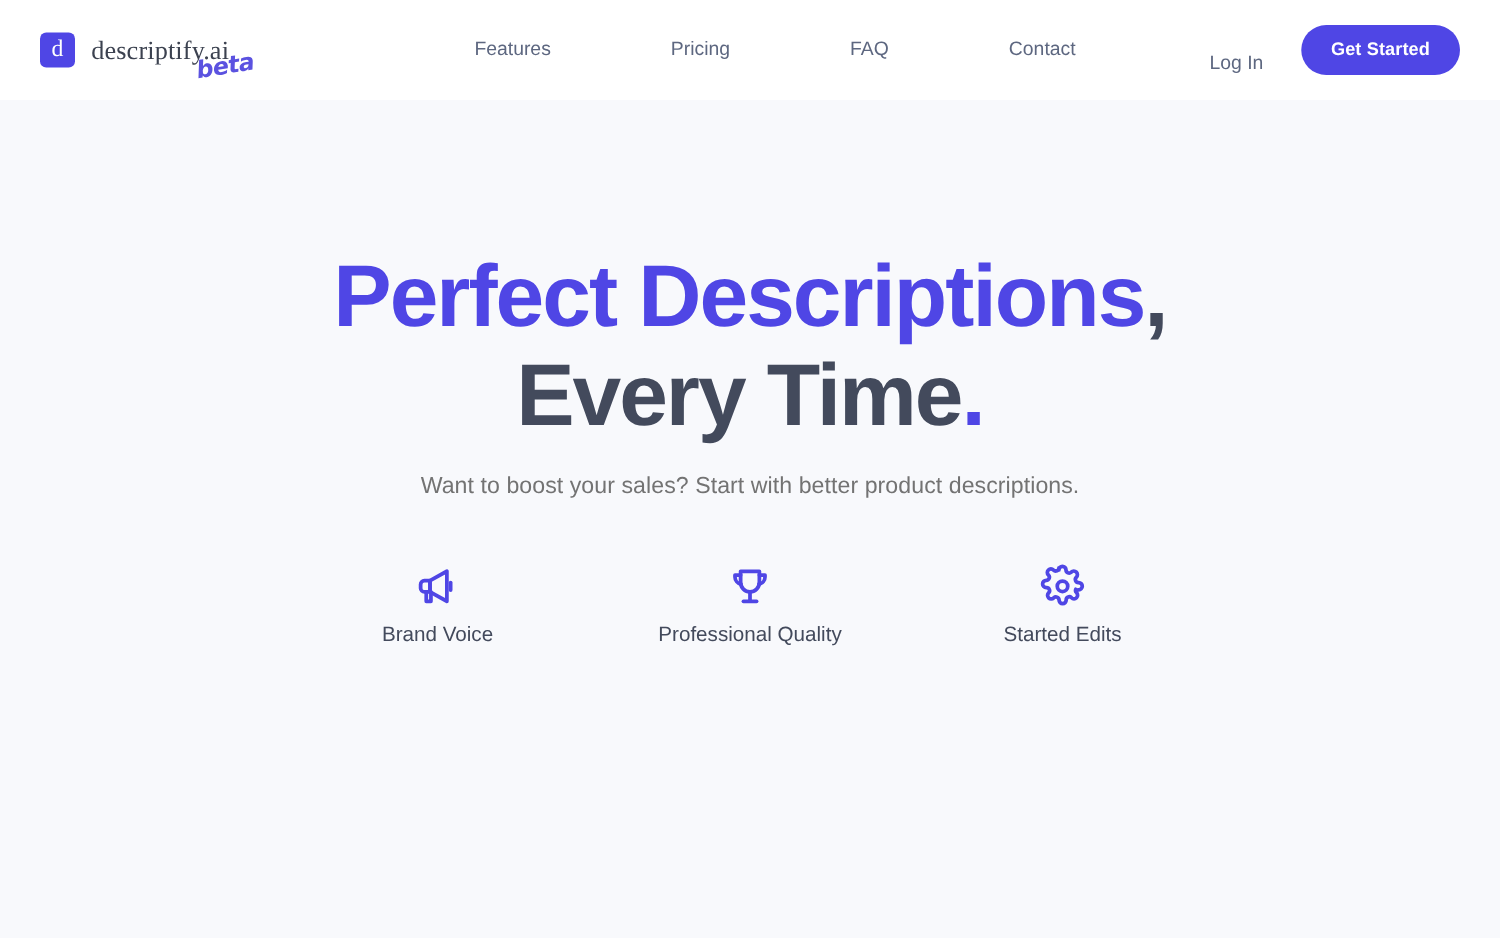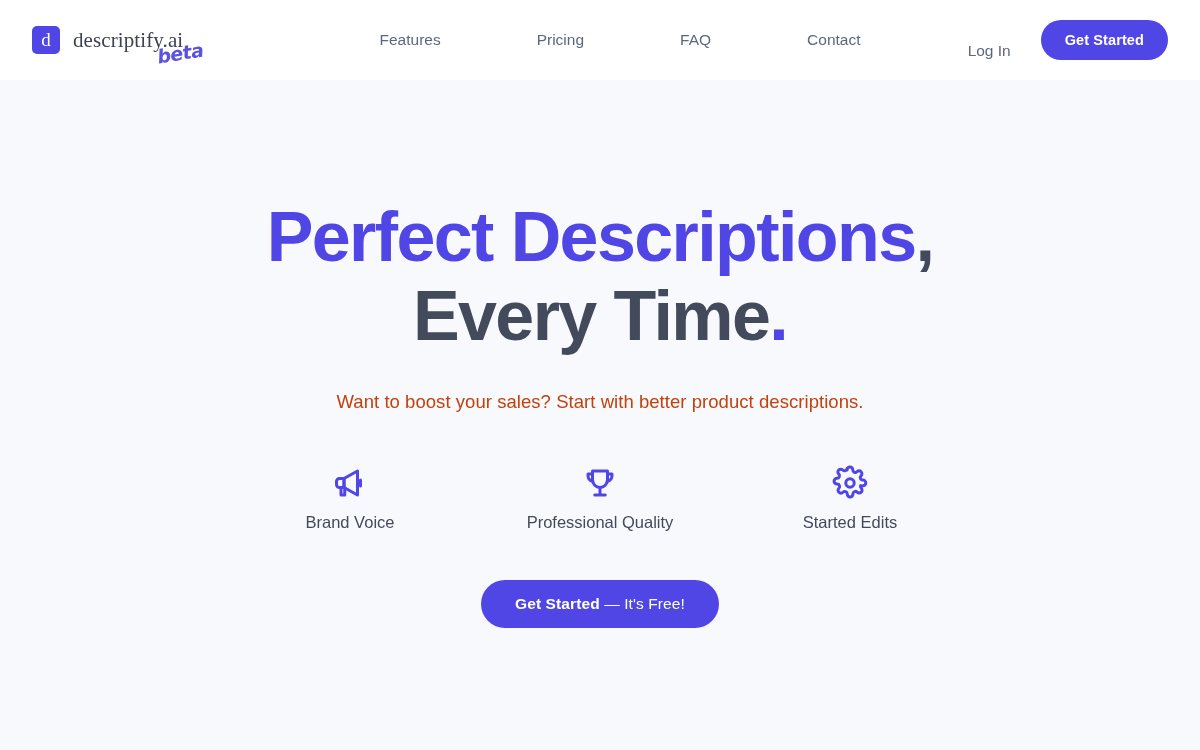--- a/index.html
+++ b/index.html
@@ -131,23 +131,23 @@
     line-height: 1.13;
     letter-spacing: -1.6px;
     text-align: center;
     color: #434a5c;
   }
   .hero-title .accent { color: #4f46e5; }
   .hero-title .dark { color: #434a5c; }
   .hero-line { display: block; }
 
   .hero-sub {
-    margin-top: 35px;
+    margin-top: 21px;
     font-size: 18.5px;
-    color: #c2410c;
+    color: #737373;
     text-align: right;
     letter-spacing: 0.05px;
   }
 
   .features {
     margin-top: 48px;
     display: flex;
     align-items: flex-start;
     gap: 80px;
   }
@@ -261,19 +261,14 @@
         <svg width="36" height="36" viewBox="0 0 24 24" fill="none" stroke="currentColor" stroke-width="2" stroke-linecap="round" stroke-linejoin="round">
           <circle cx="12" cy="12" r="2.8"></circle>
           <path d="M19.1 13.6a1.6 1.6 0 0 0 .33 1.76l.06.06a1.9 1.9 0 1 1-2.7 2.7l-.06-.06a1.6 1.6 0 0 0-1.76-.33 1.6 1.6 0 0 0-1 1.47v.17a1.9 1.9 0 1 1-3.8 0v-.09a1.6 1.6 0 0 0-1.05-1.47 1.6 1.6 0 0 0-1.76.33l-.06.06a1.9 1.9 0 1 1-2.7-2.7l.06-.06a1.6 1.6 0 0 0 .33-1.76 1.6 1.6 0 0 0-1.47-1H3.3a1.9 1.9 0 1 1 0-3.8h.09a1.6 1.6 0 0 0 1.47-1.05 1.6 1.6 0 0 0-.33-1.76l-.06-.06a1.9 1.9 0 1 1 2.7-2.7l.06.06a1.6 1.6 0 0 0 1.76.33h.08a1.6 1.6 0 0 0 1-1.47V3.3a1.9 1.9 0 1 1 3.8 0v.09a1.6 1.6 0 0 0 1 1.47 1.6 1.6 0 0 0 1.76-.33l.06-.06a1.9 1.9 0 1 1 2.7 2.7l-.06.06a1.6 1.6 0 0 0-.33 1.76v.08a1.6 1.6 0 0 0 1.47 1h.17a1.9 1.9 0 1 1 0 3.8h-.09a1.6 1.6 0 0 0-1.47 1z"></path>
         </svg>
       </span>
       <span class="feature-label">Started Edits</span>
     </div>
 
   </div>
 
-  <div class="cta-wrap">
-    <button class="btn-cta">
-      <span class="cta-strong">Get Started</span><span class="cta-soft"> — It's Free!</span>
-    </button>
-  </div>
 
 </main>
 
 </body></html>

